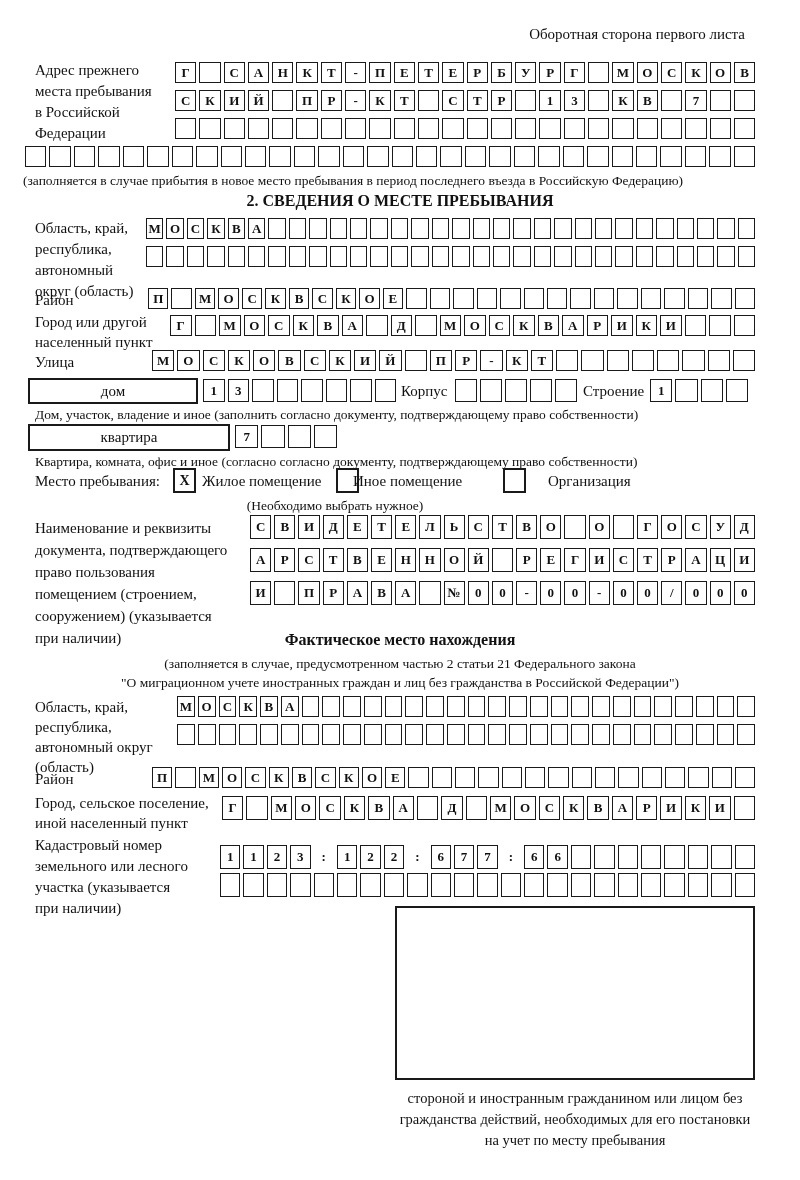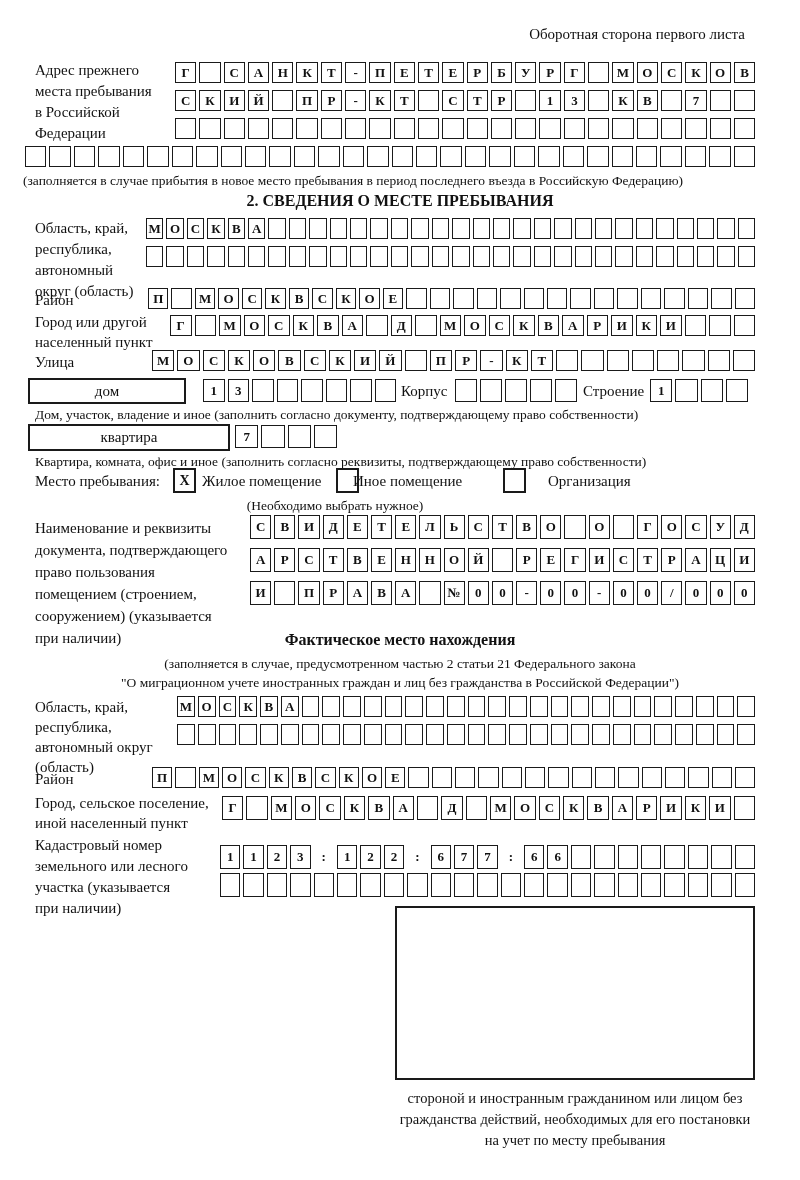--- a/index.html
+++ b/index.html
@@ -300,21 +300,21 @@
     <span class="cell"></span>
     <span class="cell"></span>
     <span class="cell"></span>
     <span class="cell"></span>
     <span class="cell"></span>
     <span class="cell"></span>
     <span class="cell"></span>
     <span class="cell"></span>
   </div>
 
-<div class="bigbox" style="left:28px;top:378px;width:158px;height:26px;">дом</div>
+<div class="bigbox" style="left:28px;top:378px;width:170px;height:26px;">дом</div>
 <div class="cellrow m" style="left:203px;top:379px;width:193px;">
     <span class="cell">1</span>
     <span class="cell">3</span>
     <span class="cell"></span>
     <span class="cell"></span>
     <span class="cell"></span>
     <span class="cell"></span>
     <span class="cell"></span>
     <span class="cell"></span>
   </div>
@@ -335,21 +335,21 @@
   </div>
 <div class="cap" style="left:35px;top:407px;">Дом, участок, владение и иное (заполнить согласно документу, подтверждающему право собственности)</div>
 
 <div class="bigbox" style="left:28px;top:424px;width:202px;height:27px;">квартира</div>
 <div class="cellrow m" style="left:235px;top:425px;width:102px;">
     <span class="cell">7</span>
     <span class="cell"></span>
     <span class="cell"></span>
     <span class="cell"></span>
   </div>
-<div class="cap" style="left:35px;top:454px;">Квартира, комната, офис и иное (заполнить согласно реквизиты, подтверждающему право собственности)</div>
+<div class="cap" style="left:35px;top:454px;">Квартира, комната, офис и иное (согласно согласно документу, подтверждающему право собственности)</div>
 
 <div class="lbl" style="left:35px;top:471px;">Место пребывания:</div>
 <div class="chk" style="left:173px;top:468px;">X</div>
 <div class="lbl" style="left:202px;top:471px;">Жилое помещение</div>
 <div class="chk" style="left:336px;top:468px;"></div>
 <div class="lbl" style="left:353px;top:471px;">Иное помещение</div>
 <div class="chk" style="left:503px;top:468px;"></div>
 <div class="lbl" style="left:548px;top:471px;">Организация</div>
 <div class="cap" style="left:150px;top:498px;width:370px;text-align:center;">(Необходимо выбрать нужное)</div>
 

